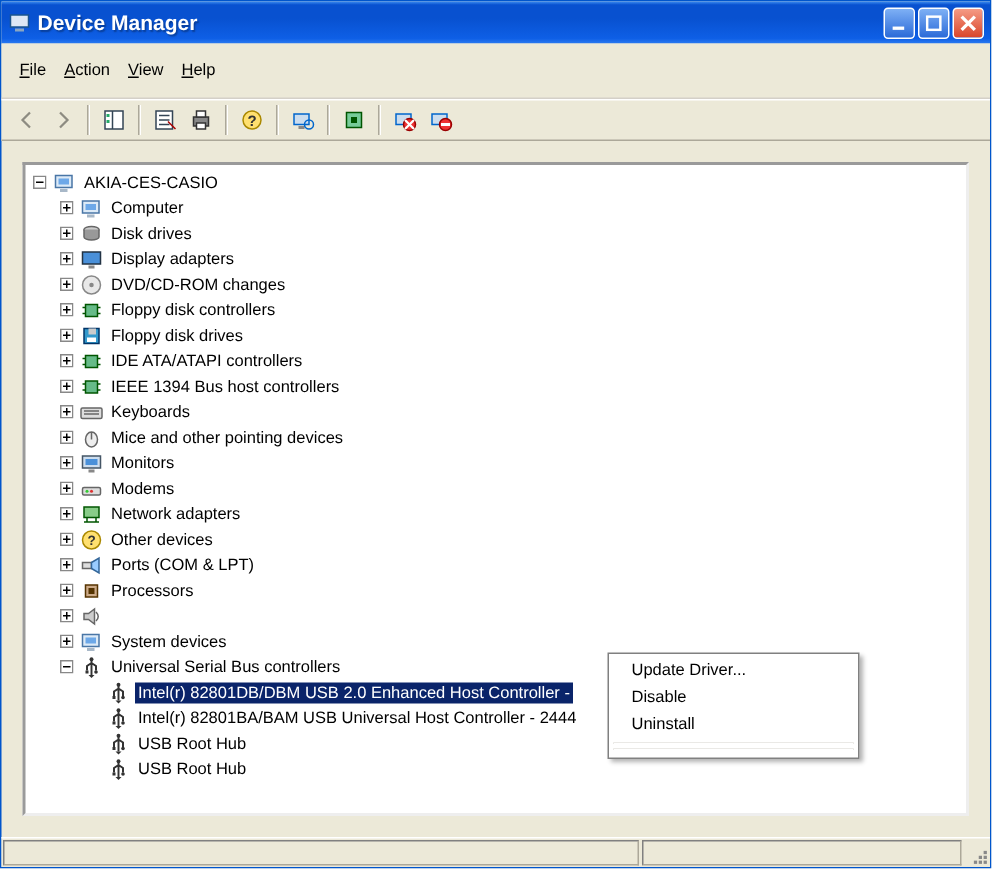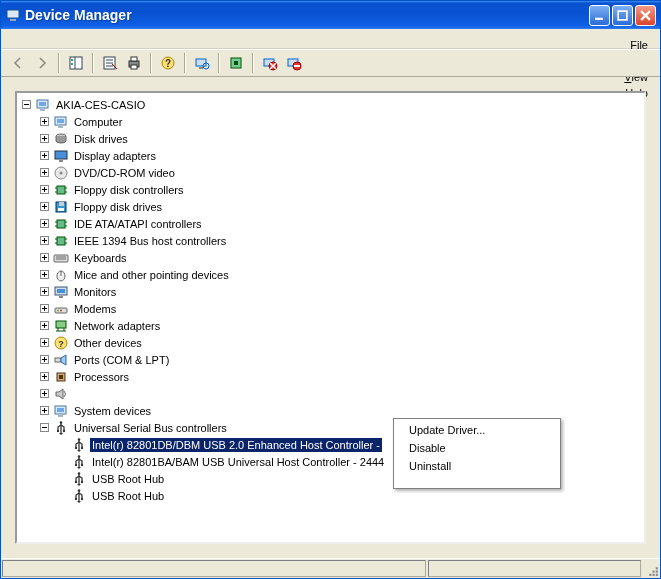--- a/index.html
+++ b/index.html
@@ -5,38 +5,38 @@
   * { box-sizing: border-box; }
   body { margin:0; padding:0; font-family:"Tahoma","Segoe UI",sans-serif; font-size:11px; background:#fff; }
   .window { width:661px; height:579px; border:1px solid #0055cc; background:#ece9d8; display:flex; flex-direction:column; }
   .titlebar { height:28px; background:linear-gradient(to bottom,#3c8cf0 0%,#0851d0 8%,#0851d0 40%,#0e5fe6 88%,#2a7af0 100%); display:flex; align-items:center; padding:0 4px; color:#fff; }
   .titlebar-icon { width:16px; height:16px; margin-right:4px; display:flex; align-items:center; justify-content:center; }
   .titlebar-title { flex:1; font-weight:bold; font-size:14px; text-shadow:1px 1px 1px rgba(0,0,0,.3); }
   .winbtn { width:21px; height:21px; margin-left:2px; border-radius:3px; border:1px solid #fff; display:flex; align-items:center; justify-content:center; font-family:Arial; font-weight:bold; color:#fff; cursor:pointer; }
   .winbtn.min,.winbtn.max { background:linear-gradient(to bottom,#7eb0f5,#2b6ad8); }
   .winbtn.close { background:linear-gradient(to bottom,#f59b85,#d9452b); }
   .winbtn svg { width:11px; height:11px; }
-  .menubar { height:20px; background:#ece9d8; display:flex; align-items:flex-end; padding:8px 6px; border-bottom:1px solid #d4d0c8;flex-direction:column; }
+  .menubar { height:20px; background:#ece9d8; display:flex; align-items:center; padding:18px 6px; border-bottom:1px solid #d4d0c8; }
   .menuitem { padding:2px 6px; cursor:pointer; }
   .menuitem u { text-decoration:underline; }
   .toolbar { height:28px; background:#ece9d8; border-top:1px solid #fff; border-bottom:1px solid #aca899; display:flex; align-items:center; padding:2px 6px; gap:2px; }
   .tbtn { width:22px; height:22px; display:flex; align-items:center; justify-content:center; border:1px solid transparent; cursor:pointer; }
   .tbtn.disabled { opacity:.4; cursor:default; }
   .tbtn svg { width:16px; height:16px; }
   .tsep { width:2px; height:20px; border-left:1px solid #aca899; border-right:1px solid #fff; margin:0 3px; }
   .content { flex:1; margin:14px; background:#fff; border:2px inset #eee; overflow:auto; padding:3px 2px; position:relative; }
   .tree-row { display:flex; align-items:center; height:17px; white-space:nowrap; }
   .indent { display:inline-block; width:18px; height:17px; }
   .expander { width:14px; height:14px; display:inline-flex; align-items:center; justify-content:center; cursor:pointer; }
   .expander svg { width:9px; height:9px; }
   .node-icon { width:16px; height:16px; margin:0 3px 0 2px; display:inline-flex; align-items:center; justify-content:center; }
   .node-icon svg { width:16px; height:16px; }
   .node-label { padding:1px 2px; }
   .node-label.selected { background:#0a246a; color:#fff; }
-  .context-menu { position:absolute; left:376px; top:325px; width:168px; background:#fff; border:1px solid #808080; box-shadow:2px 2px 3px rgba(0,0,0,.3); padding:2px 1px; z-index:10; }
+  .context-menu { position:absolute; left:388px; top:325px; width:168px; background:#fff; border:1px solid #808080; box-shadow:2px 2px 3px rgba(0,0,0,.3); padding:2px 1px; z-index:10; }
   .cm-item { padding:3px 14px; cursor:pointer; }
   .cm-item.sel { background:#0a246a; color:#fff; }
   .cm-sep { height:1px; margin:3px 2px; background:#aca899; border-bottom:1px solid #fff; }
   .statusbar { height:20px; background:#ece9d8; border-top:1px solid #fff; display:flex; }
   .status-cell { flex:1; border:1px solid #aca899; margin:1px; border-top-color:#808080; border-left-color:#808080; }
   .status-cell:first-child { flex:2; }
   .grip { width:16px; height:16px; align-self:flex-end; margin:1px; display:flex; align-items:flex-end; justify-content:flex-end; }
   .grip svg { width:13px;height:13px; }
 </style>
 </head>
@@ -231,21 +231,21 @@
               <line x1="2" y1="4.5" x2="7" y2="4.5" stroke="#000"></line>
               <line x1="4.5" y1="2" x2="4.5" y2="7" stroke="#000"></line>
             </svg>
           </span>
           <span class="node-icon">
             <svg viewBox="0 0 16 16">
               <circle cx="8" cy="8" r="6" fill="#e8e8e8" stroke="#888"></circle>
               <circle cx="8" cy="8" r="1.5" fill="#888"></circle>
             </svg>
           </span>
-          <span class="node-label">DVD/CD-ROM video</span>
+          <span class="node-label">DVD/CD-ROM changes</span>
         </div>
         <div class="tree-row">
           <span class="indent"></span>
           <span class="expander">
             <svg viewBox="0 0 9 9">
               <rect x="0.5" y="0.5" width="8" height="8" fill="#fff" stroke="#888"></rect>
               <line x1="2" y1="4.5" x2="7" y2="4.5" stroke="#000"></line>
               <line x1="4.5" y1="2" x2="4.5" y2="7" stroke="#000"></line>
             </svg>
           </span>

